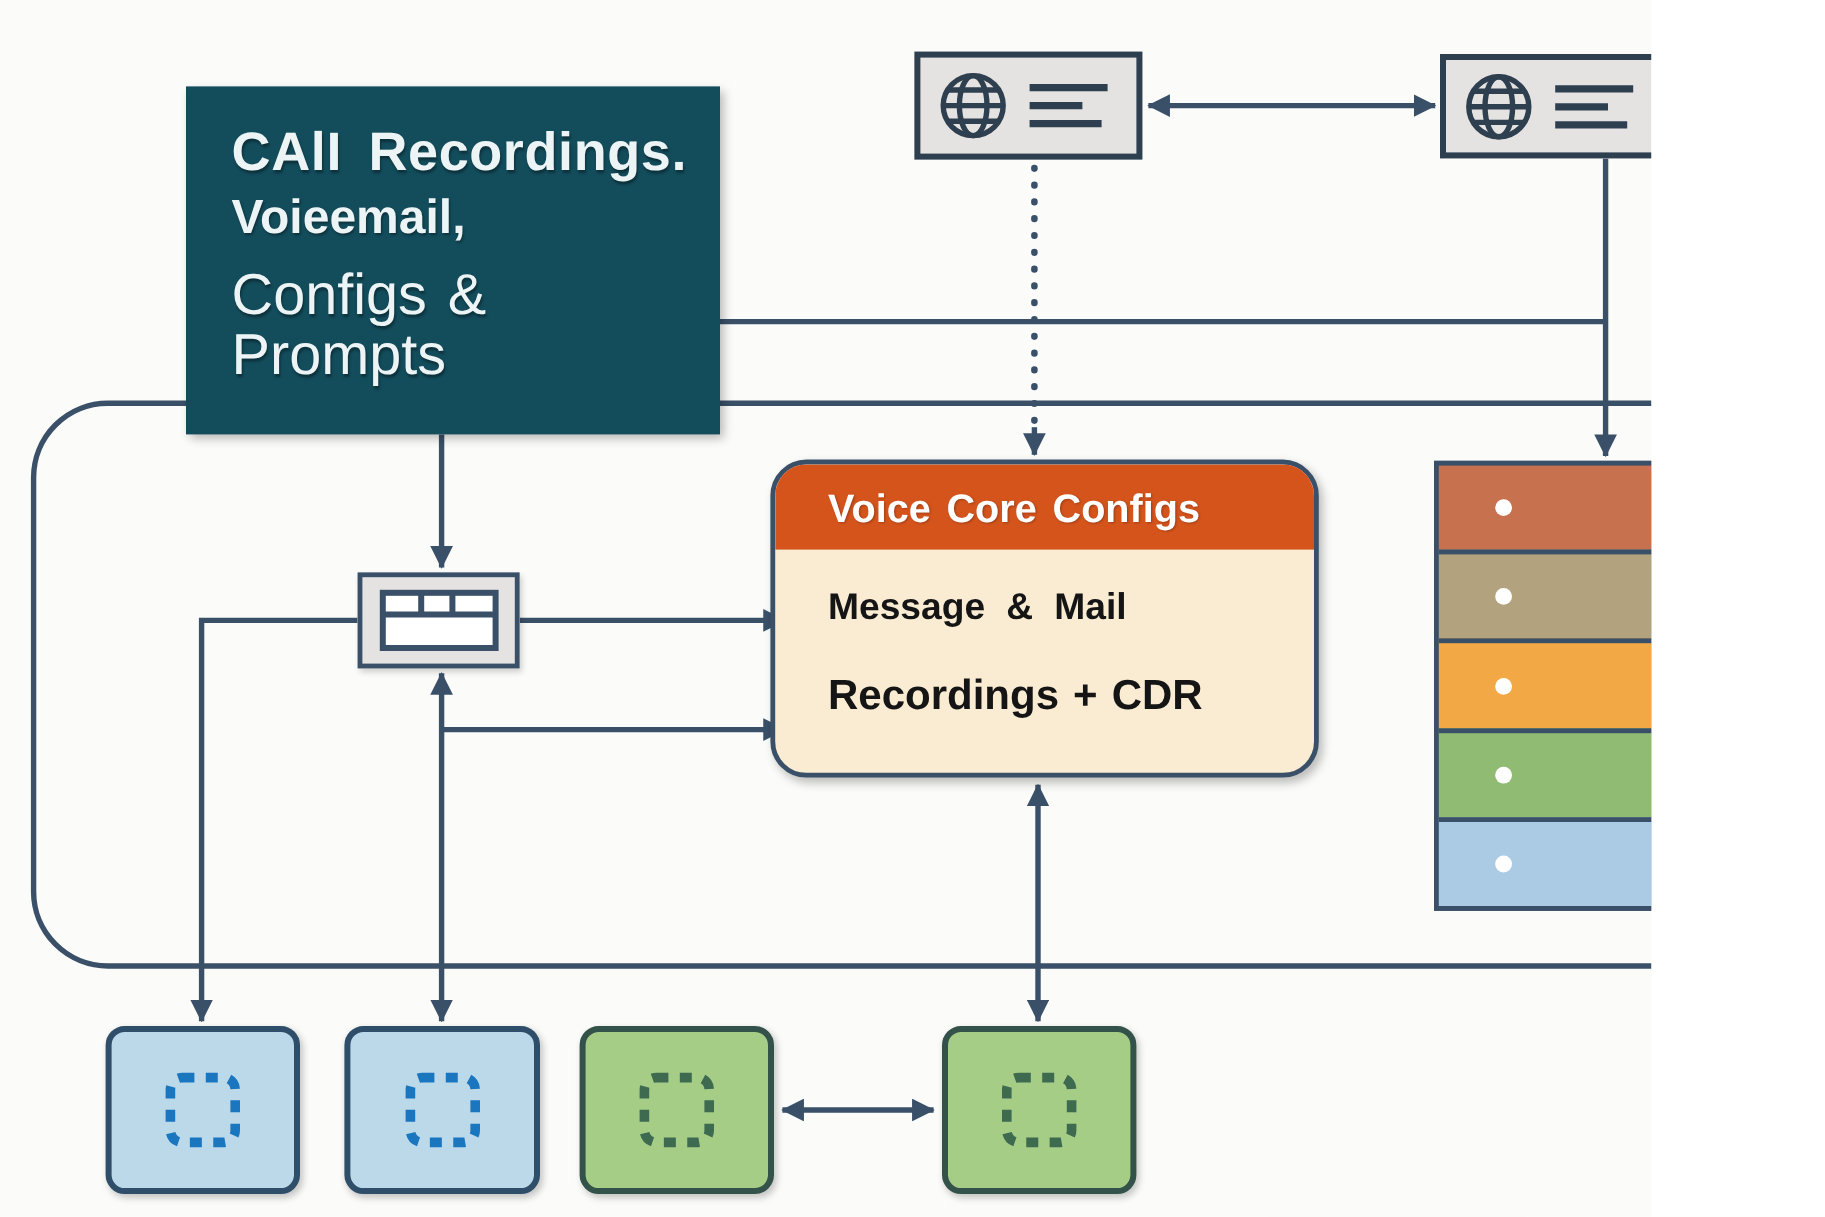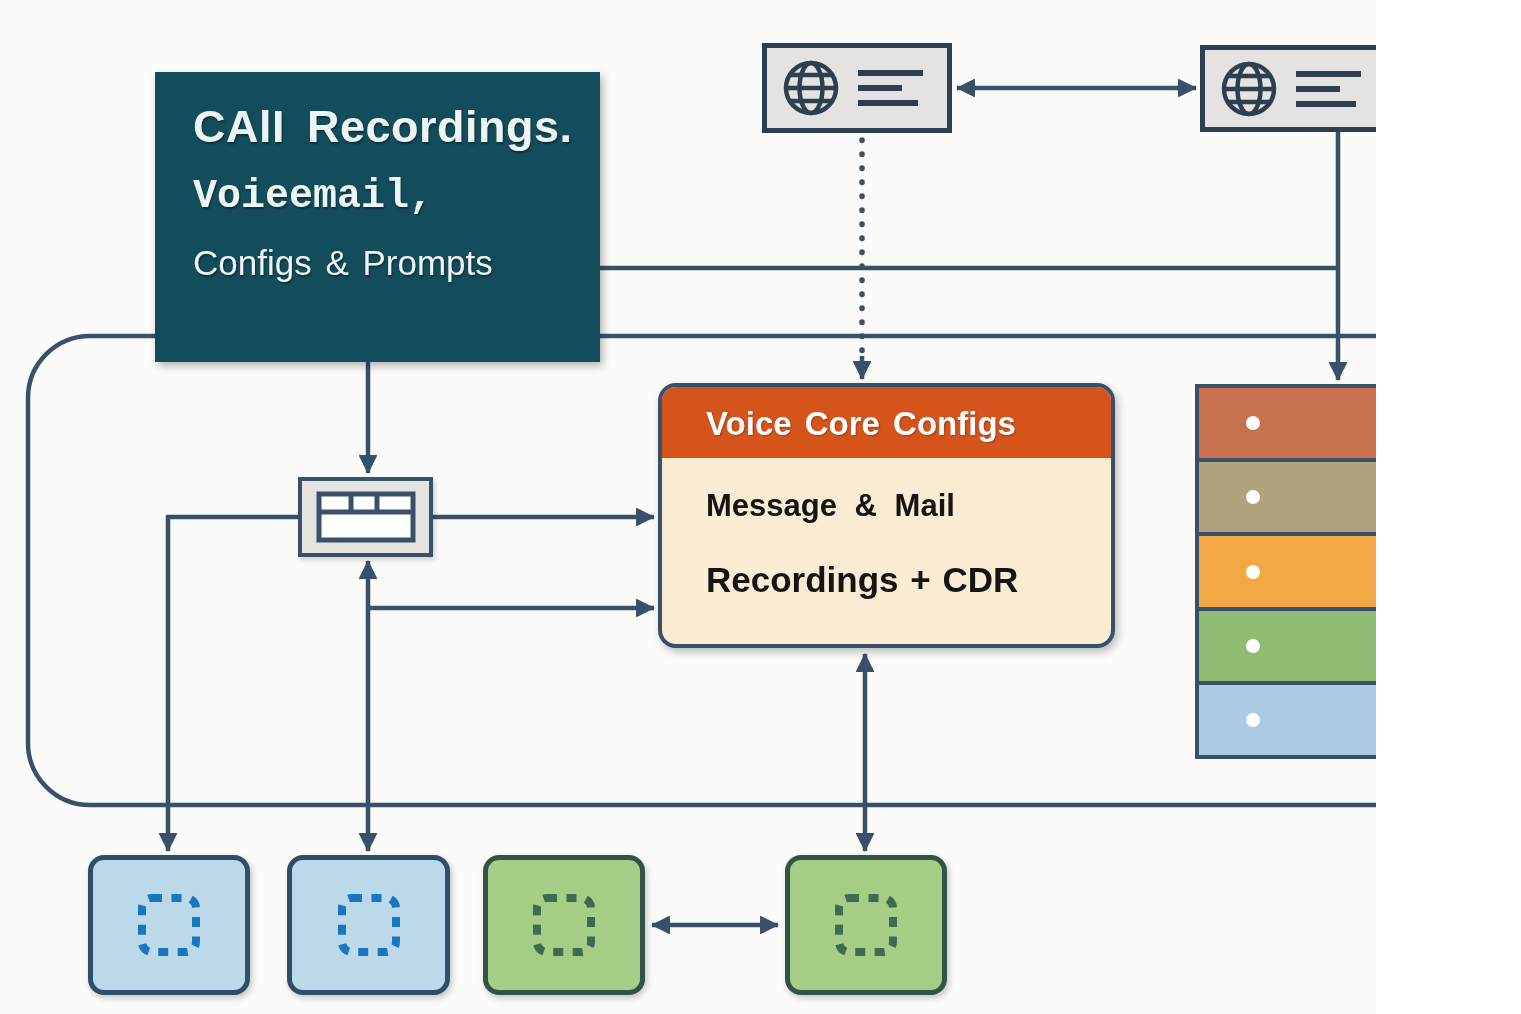--- a/index.html
+++ b/index.html
@@ -18,46 +18,46 @@
   .abs{position:absolute;box-sizing:border-box;z-index:2;}
   
   .storage{
     left:155px;top:72px;width:445px;height:290px;
     background:var(--teal,#134C5B);
     box-shadow:3px 4px 8px rgba(0,0,0,.28);
     color:var(--teal-text,#EDF4F5);
     padding:26px 0 0 38px;
   }
   .storage .l1{font-size:45px;font-weight:700;word-spacing:9px;letter-spacing:.5px;line-height:58px;}
-  .storage .l2{font-size:40px;font-weight:700;line-height:50px;margin-top:16px;font-family:Liberation Mono, monospace;}
+  .storage .l2{font-size:40px;font-weight:700;line-height:50px;margin-top:0;}
   .storage .l3{font-size:42px;font-weight:700;line-height:50px;margin-top:2px;}
-  .storage .l4{font-size:35px;font-weight:400;line-height:50px;margin-top:16px;word-spacing:4px;}
+  .storage .l4{font-size:48px;font-weight:400;line-height:50px;margin-top:16px;word-spacing:4px;}
   .storage div{text-shadow:1px 2px 2px rgba(0,0,0,.35);}
   
   .webnode{
     background:var(--node-fill,#E5E3E1);
     border:5px solid var(--node-border,#2E3F50);
     display:flex;align-items:center;justify-content:center;
   }
   .webnode.left{left:762px;top:43px;width:190px;height:90px;}
   .webnode.right{left:1200px;top:45px;width:190px;height:87px;}
   
   .winnode{
     left:298px;top:477px;width:135px;height:80px;
     background:var(--node-fill,#E5E3E1);
     border:4px solid var(--line,#3A5068);
     display:flex;align-items:center;justify-content:center;
     box-shadow:2px 3px 5px rgba(0,0,0,.18);
   }
   
   .core{
-    left:658px;top:383px;width:457px;height:265px;
+    left:642px;top:383px;width:457px;height:265px;
     background:var(--cream,#F9ECD2);
     border:4px solid var(--line,#3A5068);
-    border-radius:18px;overflow:hidden;
+    border-radius:30px;overflow:hidden;
     box-shadow:3px 4px 8px rgba(0,0,0,.25);
   }
   .core .hdr{
     height:71px;background:var(--orange,#D5541C);
     color:#fff;font-size:33px;font-weight:700;
     line-height:73px;padding-left:44px;word-spacing:4px;
     text-shadow:1px 1px 2px rgba(0,0,0,.25);
   }
   .core .row1{font-size:31px;font-weight:600;color:var(--body-text,#151515);
     margin:30px 0 0 44px;word-spacing:9px;}

